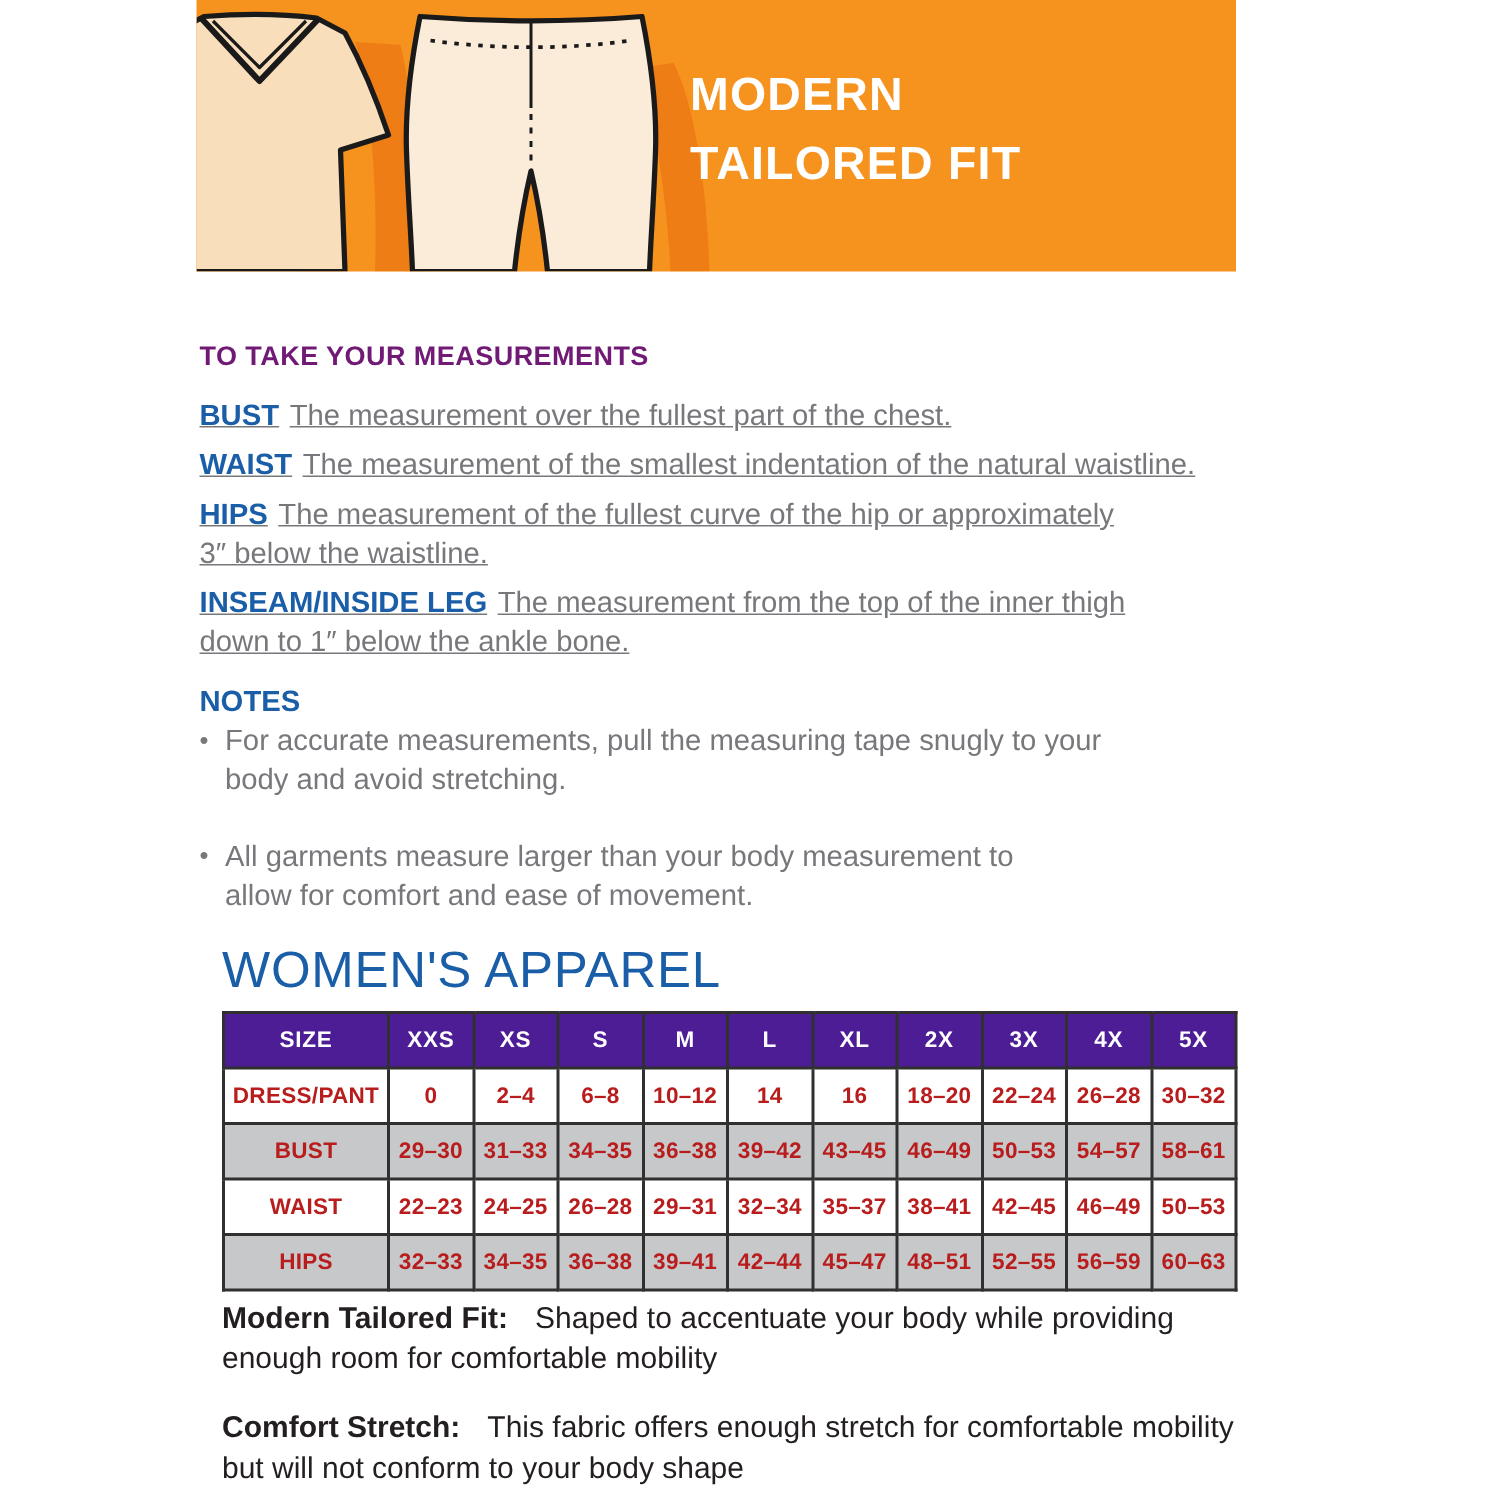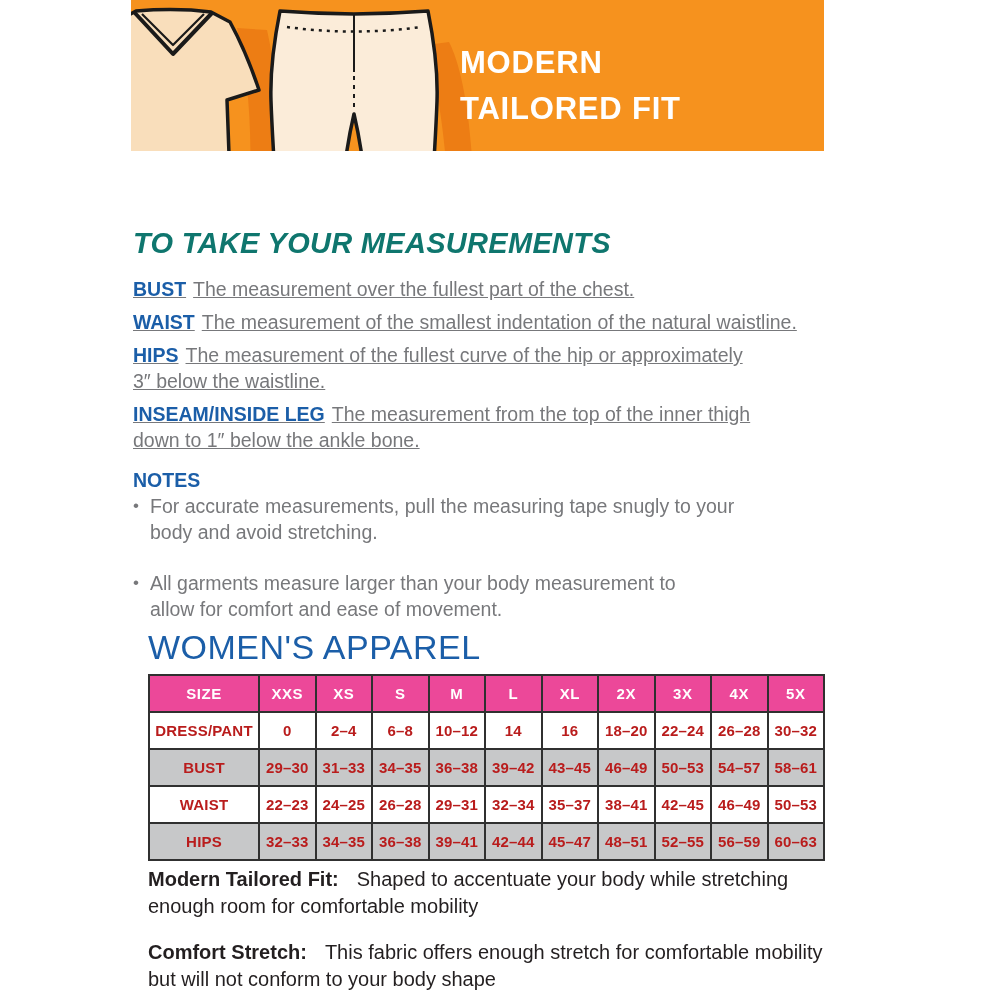--- a/index.html
+++ b/index.html
@@ -1,36 +1,35 @@
 <!DOCTYPE html>
 <html><head>
 <meta charset="utf-8">
 <style>
   * { margin: 0; padding: 0; box-sizing: border-box; }
   html, body { width: 1000px; height: 1000px; background: #ffffff; }
   body { font-family: "Liberation Sans", sans-serif; position: relative; overflow: hidden; }
 
   
   .banner {
-    position: absolute; left: 131px; top: 0; width: 693px; height: 151px;
+    position: absolute; left: 131px; top: 0; width: 693px; height: 181px;
     background: #F6921E; overflow: hidden;
   }
   .banner svg { position: absolute; left: 0; top: 0; }
   .banner-title {
     position: absolute; left: 329px; top: 40px;
     color: #ffffff; font-weight: bold; font-size: 31px; line-height: 46px;
     letter-spacing: 0.8px;
   }
 
   
   .measurements { position: absolute; left: 133px; top: 227px; width: 760px; }
   .m-heading {
-    color: #0f766e; font-size: 29px; font-weight: bold; letter-spacing: 0.3px;
+    color: #701a75; font-size: 18px; font-weight: bold; letter-spacing: 0.3px;
     margin-bottom: 16px;
-    font-style: italic;
   }
   .m-item { font-size: 19.5px; line-height: 26px; margin-bottom: 7px; color: #77787B; text-decoration: underline; }
   .m-label { color: #1B5EA8; font-weight: bold; margin-right: 7px; }
   .note-row { display: flex; margin-top: 14px; font-size: 19.5px; line-height: 26px; color: #77787B; flex-direction: column; }
   .note-row .m-label { width: 72px; flex: none; }
   .bullets { flex: 1; }
   .bullet { display: flex; margin-bottom: 12px; }
   .bullet .dot { width: 17px; flex: none; font-size: 17px; }
   .bullet + .bullet { margin-top: 25px; }
 
@@ -38,21 +37,21 @@
   .apparel { position: absolute; left: 148px; top: 628px; }
   .a-heading {
     color: #1B5EA8; font-size: 34px; font-weight: 300; letter-spacing: 0.5px;
     margin-bottom: 7px;
   }
   table { border-collapse: collapse; table-layout: fixed; width: 677px; }
   th, td {
     border: 2px solid #303030; text-align: center; vertical-align: middle;
     font-size: 15px; height: 37px; color: #b91c1c;
   }
-  thead th { background: #ec4899; color: #ffffff; font-weight: bold; letter-spacing: 0.5px; }
+  thead th { background: #4c1d95; color: #ffffff; font-weight: bold; letter-spacing: 0.5px; }
   thead th:first-child { width: 110px; }
   tbody th { font-weight: bold; letter-spacing: 0.2px; }
   tbody td { font-weight: bold; letter-spacing: 0.2px; }
   tbody tr:nth-child(even) th, tbody tr:nth-child(even) td { background: #C7C8C9; }
   tbody tr:nth-child(odd) th, tbody tr:nth-child(odd) td { background: #ffffff; }
 
   
   .footnotes { position: absolute; left: 148px; top: 866px; width: 780px; }
   .fn { font-size: 20px; line-height: 27px; color: #231F20; margin-bottom: 19px; }
   .fn-label { font-weight: bold; margin-right: 18px; }
@@ -202,20 +201,20 @@
           <td>52–55</td>
           <td>56–59</td>
           <td>60–63</td>
         </tr>
       </tbody>
   </table>
 </div>
 
 <div class="footnotes">
   <div class="fn">
-    <span class="fn-label">Modern Tailored Fit:</span><span>Shaped to accentuate your body while stretching</span>
+    <span class="fn-label">Modern Tailored Fit:</span><span>Shaped to accentuate your body while providing</span>
     <div>enough room for comfortable mobility</div>
   </div>
   <div class="fn">
     <span class="fn-label">Comfort Stretch:</span><span>This fabric offers enough stretch for comfortable mobility</span>
     <div>but will not conform to your body shape</div>
   </div>
 </div>
 
 </body></html>

